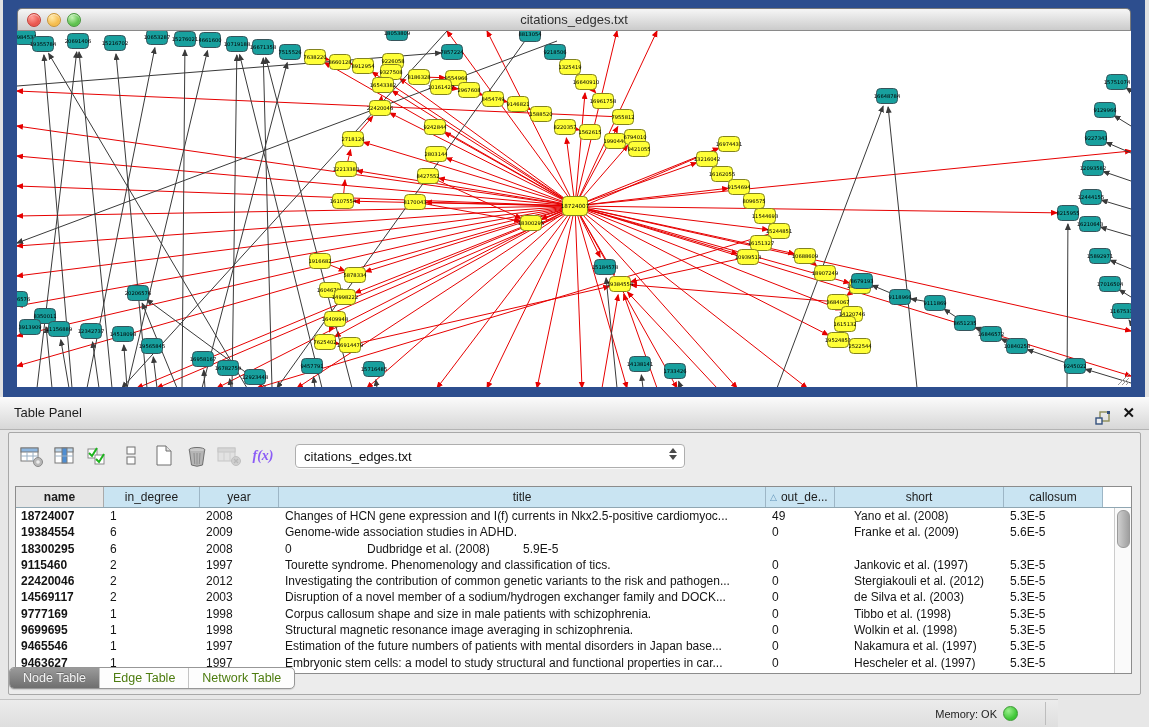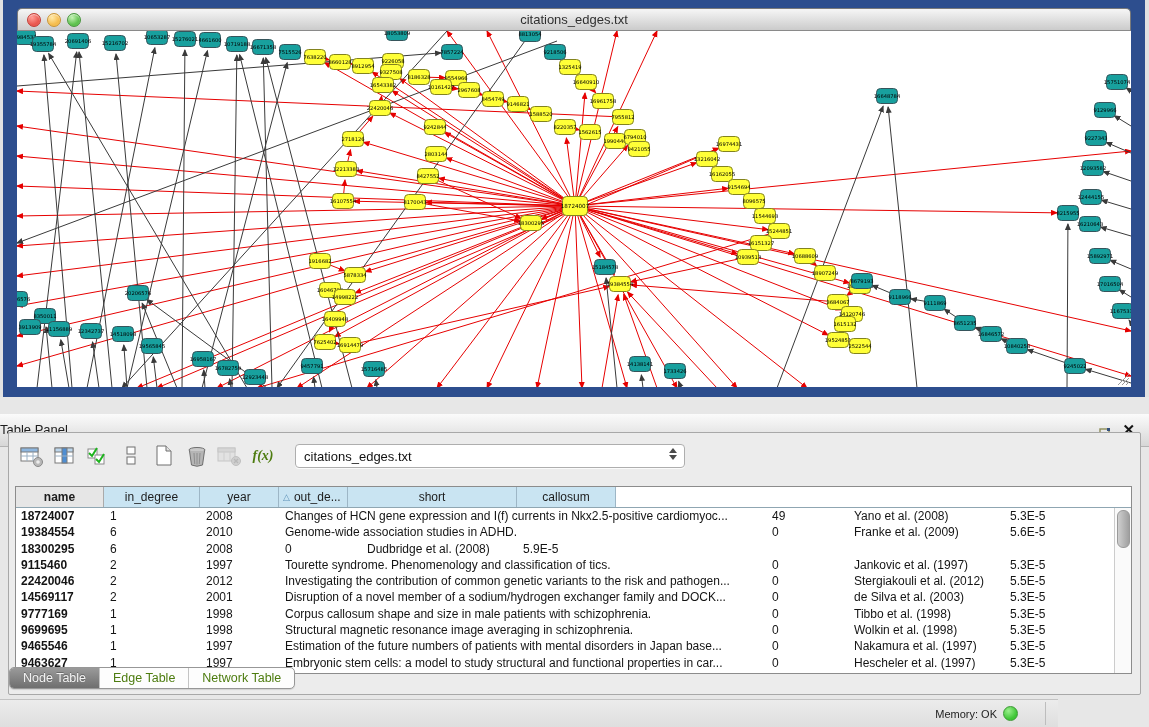--- a/index.html
+++ b/index.html
@@ -20,34 +20,34 @@
   .tl.red{left:9px;background:radial-gradient(circle at 35% 30%,#ff9d96,#ea5950 60%);border:1px solid #c33b34;}
   .tl.yel{left:29px;background:radial-gradient(circle at 35% 30%,#ffe9a8,#f5bd4f 60%);border:1px solid #c99434;}
   .tl.grn{left:49px;background:radial-gradient(circle at 35% 30%,#c4f2b4,#5fc24f 60%);border:1px solid #47963c;}
   .wtitle{text-align:center;font-size:13px;line-height:21px;color:#303030;}
   .canvas{position:relative;margin:0 14px;width:1114px;height:356px;background:#ffffff;overflow:hidden;}
   .canvas svg.net{position:absolute;left:0;top:0;}
   .grip{position:absolute;right:1px;bottom:1px;}
   
   .table-panel{position:absolute;left:0;top:397px;width:1149px;height:330px;background:#e7e7e7;}
   .panel-header{
-    position:relative;height:32px;line-height:32px;
+    position:relative;height:32px;line-height:32px;padding-left:14px;
     background:linear-gradient(#fbfbfb,#d7d7d7);
-    border-bottom:1px solid #b3b3b3;font-size:13px;color:#1d1d1d;margin-top:17px;
+    border-bottom:1px solid #b3b3b3;font-size:13px;color:#1d1d1d;
   }
   .ph-float{position:absolute;right:38px;top:8px;cursor:pointer;}
   .ph-close{position:absolute;right:14px;top:0;font-size:15px;font-weight:bold;color:#141414;cursor:pointer;line-height:32px;}
   .panel-body{
     position:absolute;left:8px;right:8px;top:35px;bottom:32px;
     background:#ececec;border:1px solid #a8a8a8;border-radius:2px;
   }
   .toolbar{position:absolute;left:8px;top:6px;height:34px;display:flex;align-items:center;}
   .tbtn{width:30px;height:30px;display:flex;align-items:center;justify-content:center;border:none;background:transparent;padding:0;margin-right:3px;cursor:pointer;}
   .tbtn.disabled{opacity:.45;}
-  .fx{font-family:"Liberation Serif",serif;font-style:italic;font-weight:bold;font-size:14px;color:#4d7c0f;}
+  .fx{font-family:"Liberation Serif",serif;font-style:italic;font-weight:bold;font-size:14px;color:#8b5cf6;}
   .combo{
     margin-left:14px;width:372px;height:22px;background:#ffffff;
     border:1px solid #aeaeae;border-radius:4px;display:flex;align-items:center;
     font-size:13px;color:#111;padding:0 8px;position:relative;
     box-shadow:0 1px 0 rgba(255,255,255,.8);cursor:pointer;
   }
   .combo .updown{position:absolute;right:7px;top:3px;display:flex;flex-direction:column;align-items:center;}
   .combo .updown i{width:0;height:0;border-left:4px solid transparent;border-right:4px solid transparent;display:block;}
   .combo .updown i.up{border-bottom:5px solid #4a4a4a;margin-bottom:2px;}
   .combo .updown i.dn{border-top:5px solid #4a4a4a;}
@@ -770,20 +770,23 @@
       <div class="thead" id="thead">
           <div class="hcell c0">
             <span>name</span>
           </div>
           <div class="hcell c1">
             <span>in_degree</span>
           </div>
           <div class="hcell c2">
             <span>year</span>
           </div>
+          <div class="hcell c3">
+            <span>title</span>
+          </div>
           <div class="hcell c4">
             <span class="sort">△</span>
             <span>out_de...</span>
           </div>
           <div class="hcell c5">
             <span>short</span>
           </div>
           <div class="hcell c6">
             <span>callosum</span>
           </div>
@@ -794,21 +797,21 @@
             <div class="tcell c1">1</div>
             <div class="tcell c2">2008</div>
             <div class="tcell c3">Changes of HCN gene expression and I(f) currents in Nkx2.5-positive cardiomyoc...</div>
             <div class="tcell c4">49</div>
             <div class="tcell c5">Yano et al. (2008)</div>
             <div class="tcell c6">5.3E-5</div>
           </div>
           <div class="trow">
             <div class="tcell c0">19384554</div>
             <div class="tcell c1">6</div>
-            <div class="tcell c2">2010</div>
+            <div class="tcell c2">2009</div>
             <div class="tcell c3">Genome-wide association studies in ADHD.</div>
             <div class="tcell c4">0</div>
             <div class="tcell c5">Franke et al. (2009)</div>
             <div class="tcell c6">5.6E-5</div>
           </div>
           <div class="trow">
             <div class="tcell c0">18300295</div>
             <div class="tcell c1">6</div>
             <div class="tcell c2">2008</div>
             <div class="tcell c4">0</div>
@@ -829,21 +832,21 @@
             <div class="tcell c1">2</div>
             <div class="tcell c2">2012</div>
             <div class="tcell c3">Investigating the contribution of common genetic variants to the risk and pathogen...</div>
             <div class="tcell c4">0</div>
             <div class="tcell c5">Stergiakouli et al. (2012)</div>
             <div class="tcell c6">5.5E-5</div>
           </div>
           <div class="trow">
             <div class="tcell c0">14569117</div>
             <div class="tcell c1">2</div>
-            <div class="tcell c2">2001</div>
+            <div class="tcell c2">2003</div>
             <div class="tcell c3">Disruption of a novel member of a sodium/hydrogen exchanger family and DOCK...</div>
             <div class="tcell c4">0</div>
             <div class="tcell c5">de Silva et al. (2003)</div>
             <div class="tcell c6">5.3E-5</div>
           </div>
           <div class="trow">
             <div class="tcell c0">9777169</div>
             <div class="tcell c1">1</div>
             <div class="tcell c2">1998</div>
             <div class="tcell c3">Corpus callosum shape and size in male patients with schizophrenia.</div>

